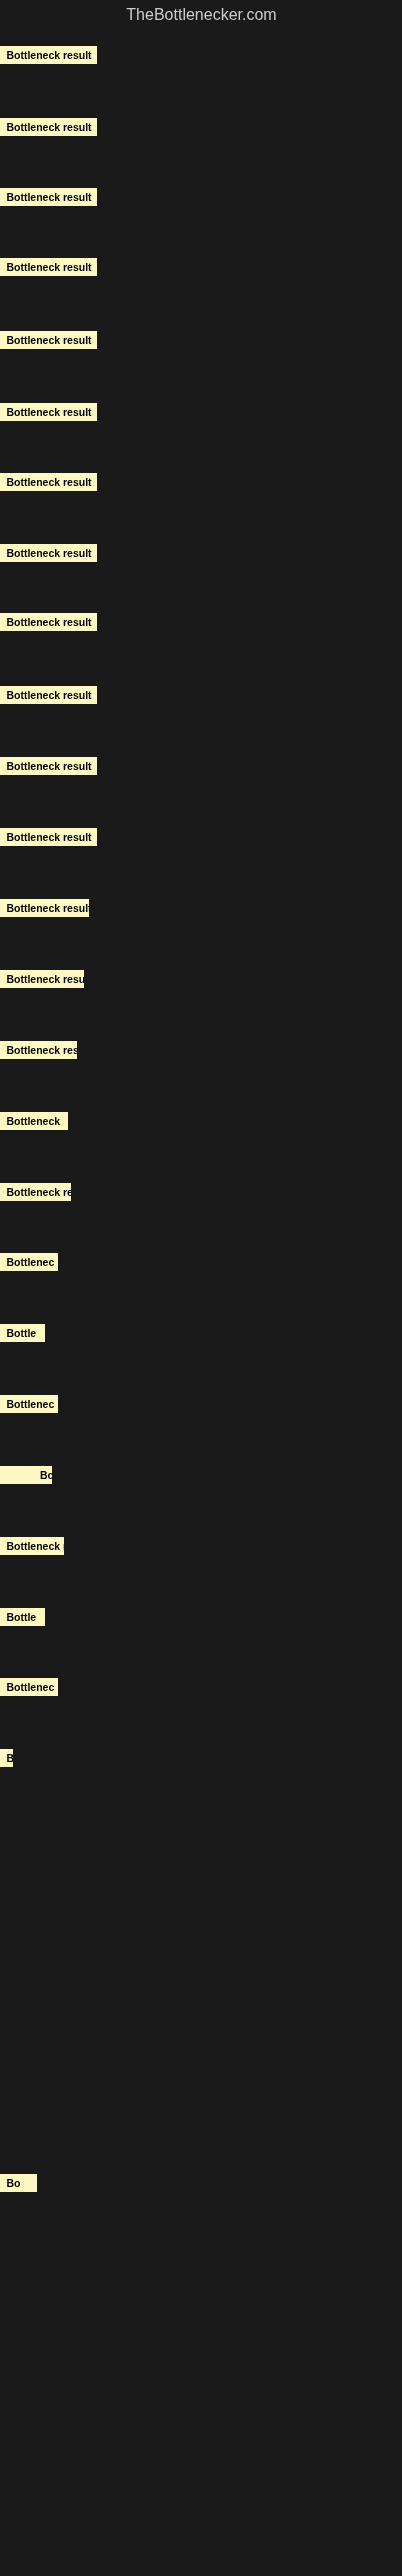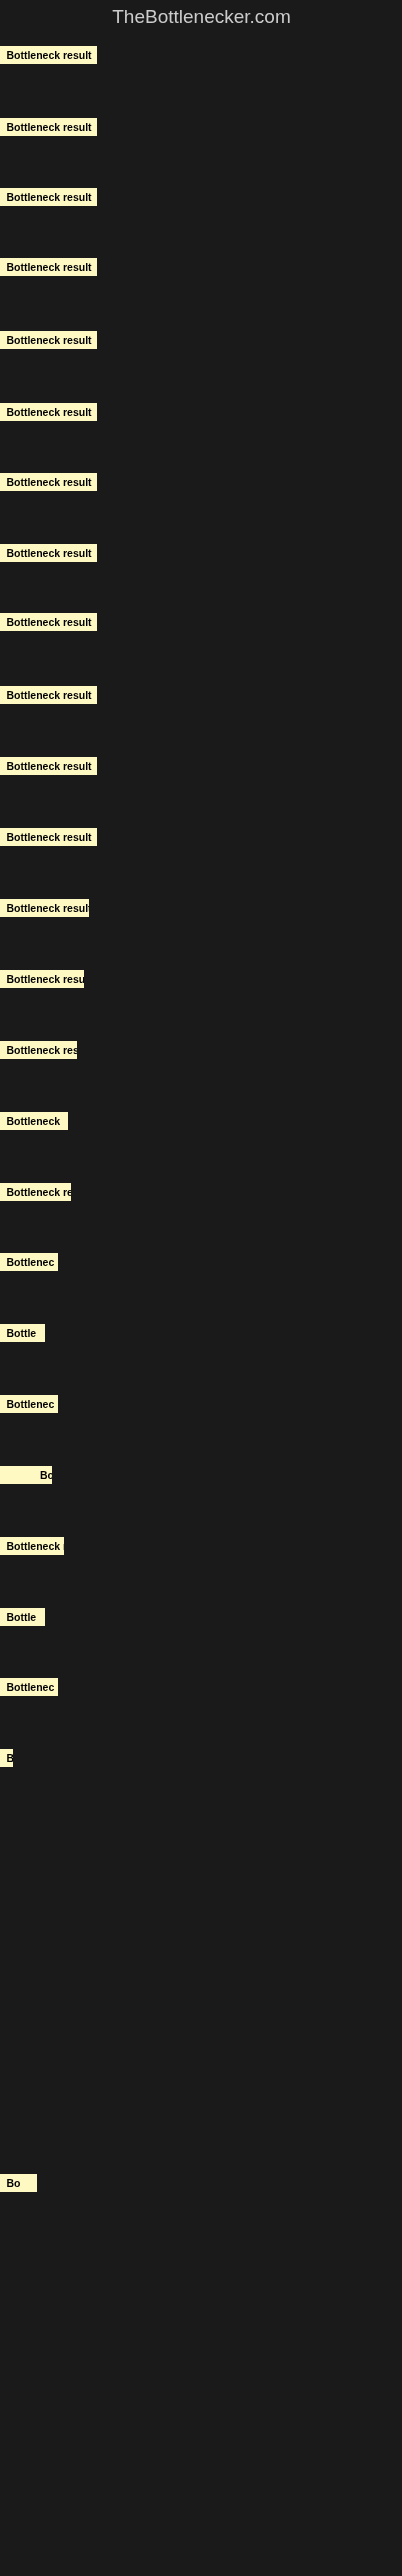--- a/index.html
+++ b/index.html
@@ -10,21 +10,21 @@
     body {
       width: 403px;
       min-height: 2576px;
       background-color: #1a1a1a;
       font-family: Arial, sans-serif;
       position: relative;
     }
     .site-title {
       text-align: center;
       color: #cccccc;
-      font-size: 19px;
+      font-size: 16px;
       padding: 6.4px 0 3.2px 0;
       font-weight: normal;
     }
     .bottleneck-item {
       position: absolute;
       left: 0;
       background-color: #fef9c3;
       color: #000;
       font-size: 10.5px;
       font-weight: bold;

